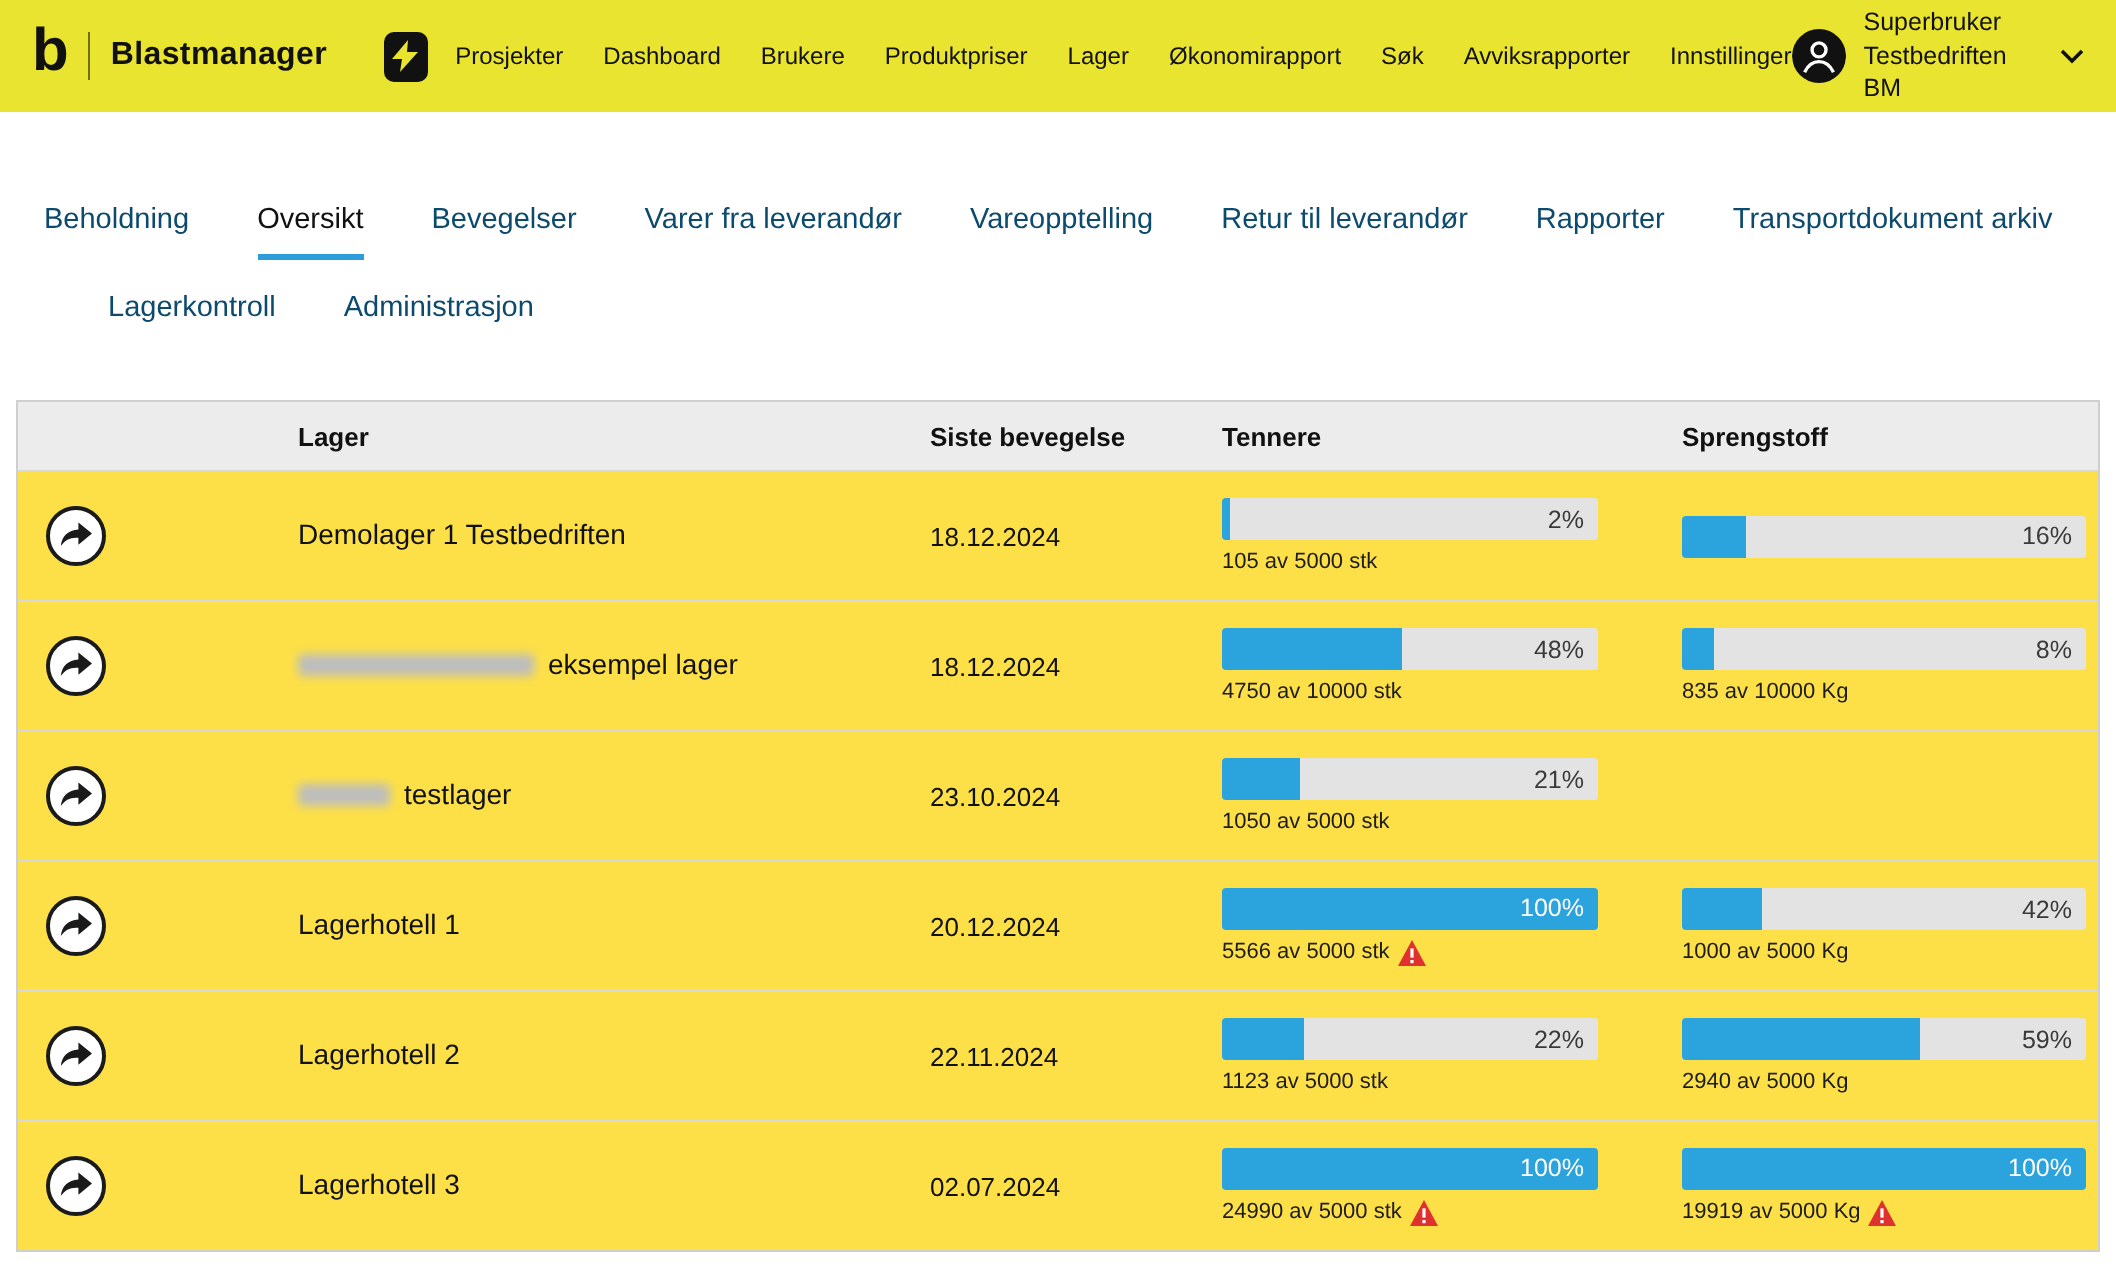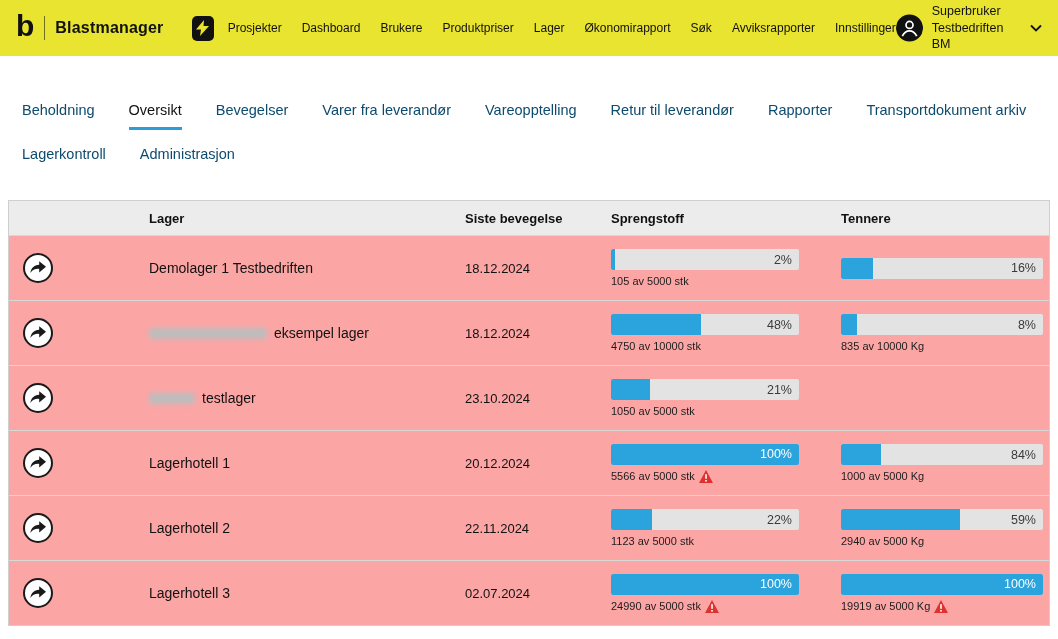--- a/index.html
+++ b/index.html
@@ -17,32 +17,32 @@
   .nav { display:flex; align-items:center; gap:20px; }
   .nav-item { font-size:12px; color:#111; cursor:pointer; white-space:nowrap; }
   .user-area { margin-left:auto; display:flex; align-items:center; gap:9px; cursor:pointer; }
   .avatar { width:32px; height:32px; border-radius:50%; }
   .user-text { font-size:12.5px; line-height:1.35; }
   .chevron { margin-left:10px; display:flex; }
 
   
   .tabs-block { padding:0 22px; margin-top:46px; }
   .tab-row { display:flex; gap:34px; flex-wrap:nowrap; }
-  .tab-row + .tab-row { margin-top:16px; }
+  .tab-row + .tab-row { margin-top:16px;margin-left:32px; }
   .tab { font-size:14.5px; color:#0c4a6e; padding-bottom:9px; cursor:pointer;
     border-bottom:3px solid transparent; white-space:nowrap; }
   .tab.active { color:#111; border-bottom-color:#2d9cdb; }
 
   
   .table { margin:26px 8px 0 8px; width:1042px; border:1px solid #cfcfcf; }
   .thead, .trow { display:grid; grid-template-columns:124px 316px 146px 230px 1fr; }
   .thead { background:#ececec; height:34px; align-items:center; }
   .thead .cell { font-size:13px; font-weight:700; }
   .cell { padding-left:16px; }
-  .trow { height:65px; align-items:center; border-top:1px solid #d8d8d8; background:#fca5a5; }
+  .trow { height:65px; align-items:center; border-top:1px solid #d8d8d8; background:#fde047; }
   .icon-cell { padding-left:14px; }
   .share-btn { width:30px; height:30px; border-radius:50%; background:#fff;
     border:2px solid #1a1a1a; display:flex; align-items:center; justify-content:center; cursor:pointer; }
   .lager-name { font-size:14px; color:#111; }
   .date-cell { font-size:13px; }
 
   .redacted { display:none; height:11px; background:#bdbdbd; border-radius:2px;
     filter:blur(2.5px); margin-right:7px; vertical-align:middle; }
   .redacted.wide { display:inline-block; width:118px; }
   .redacted.narrow { display:inline-block; width:46px; }
@@ -143,22 +143,22 @@
       <span class="tab">Administrasjon</span>
 
   </div>
 </div>
 
 <div class="table">
   <div class="thead">
     <div class="cell icon-cell"></div>
     <div class="cell">Lager</div>
     <div class="cell">Siste bevegelse</div>
+    <div class="cell">Tennere</div>
     <div class="cell">Sprengstoff</div>
-    <div class="cell">Tennere</div>
   </div>
 
   <div class="tbody">
 
       <div class="trow">
         <div class="cell icon-cell">
           <button class="share-btn">
             <svg width="16" height="14" viewBox="0 0 20 17">
               <path d="M11.5 0 L20 7 L11.5 14 L11.5 9.6 C6.5 9.2 3.2 10.8 0.5 14.8 C1.2 8.6 5 4.9 11.5 4.5 Z" fill="#1a1a1a"></path>
             </svg>
@@ -276,21 +276,21 @@
                 <rect x="6.2" y="4.2" width="1.6" height="4.6" fill="#fff"></rect>
                 <rect x="6.2" y="10" width="1.6" height="1.6" fill="#fff"></rect>
               </svg>
             </span>
           </div>
         </div>
 
         <div class="meter-box">
           <div class="meter wide">
             <div class="meter-fill" style="width: 20%;"></div>
-            <span class="meter-pct">84%</span>
+            <span class="meter-pct">42%</span>
           </div>
           <div class="meter-caption">
             <span class="meter-lbl">1000 av 5000 Kg</span>
 
           </div>
         </div>
       </div>
 
       <div class="trow">
         <div class="cell icon-cell">

